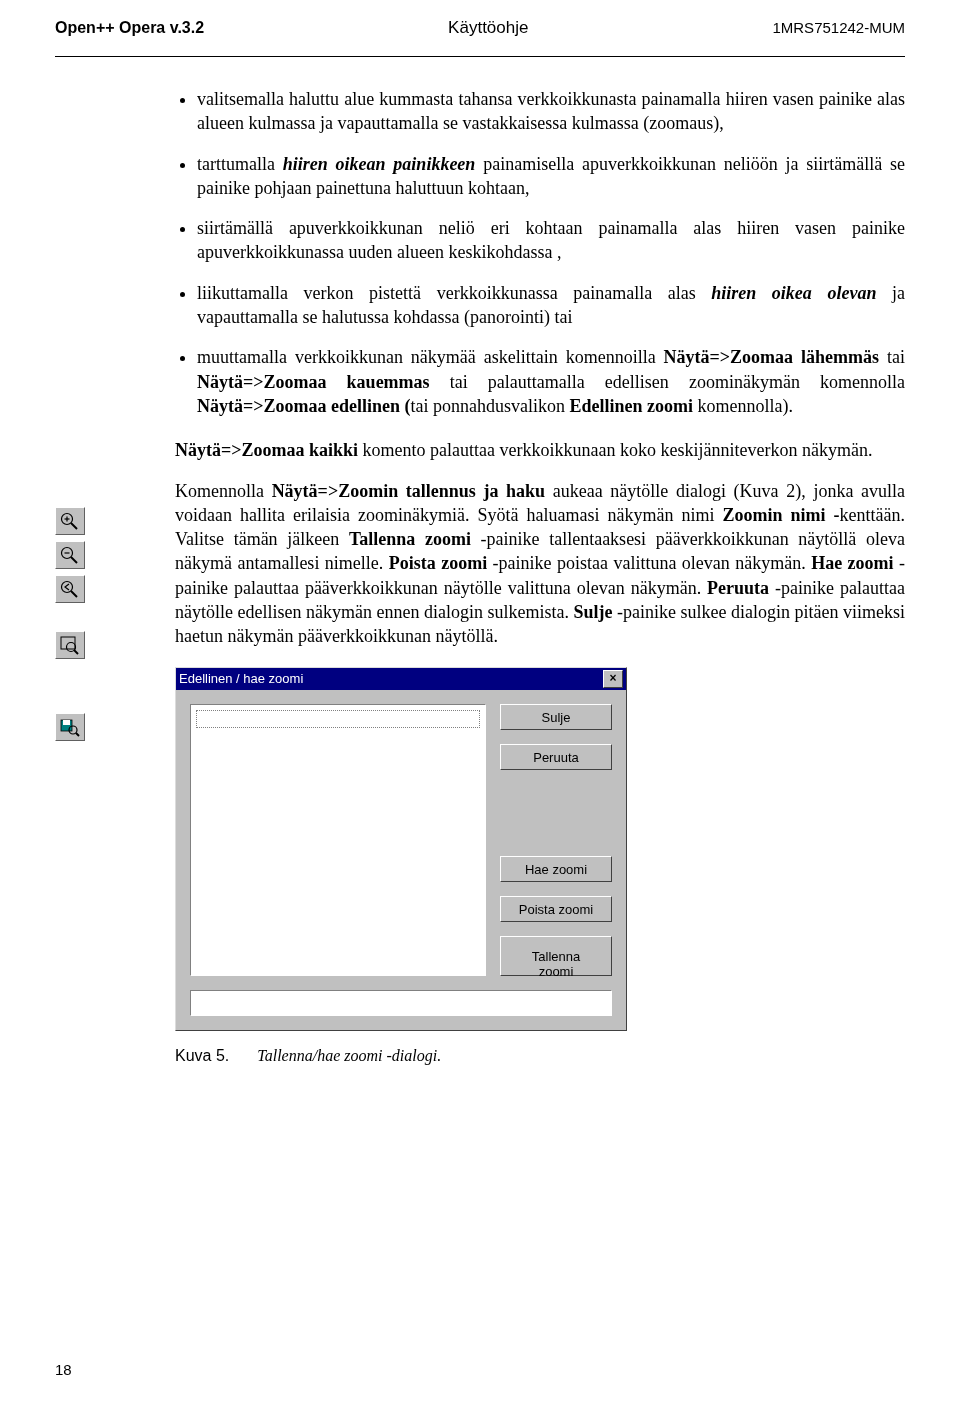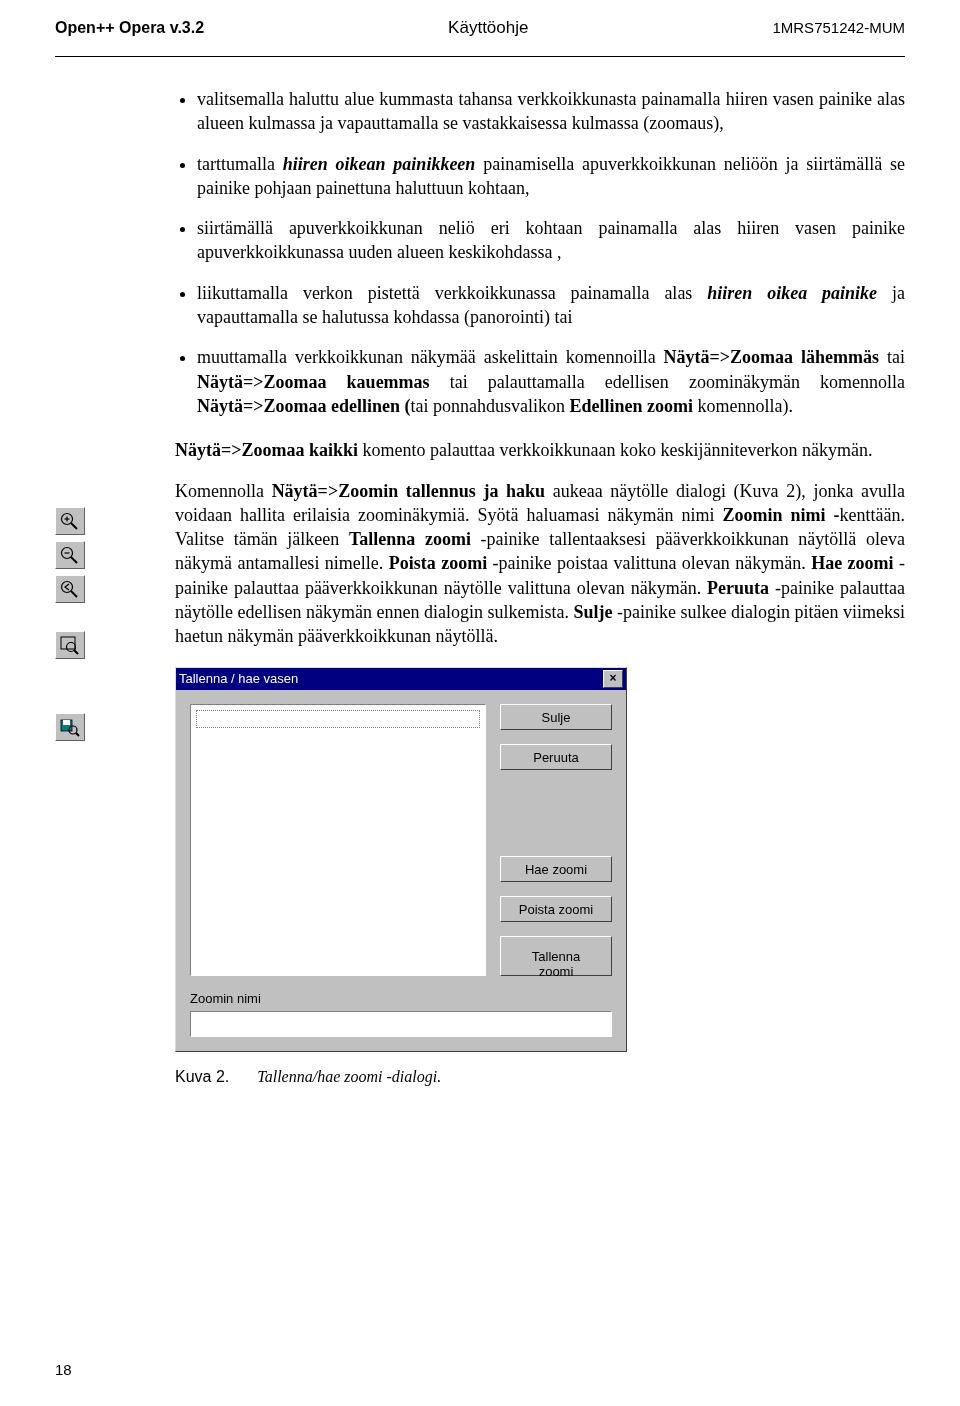--- a/index.html
+++ b/index.html
@@ -275,64 +275,63 @@
         <li>
           <span>valitsemalla haluttu alue kummasta tahansa verkkoikkunasta painamalla hiiren vasen painike alas alueen kulmassa ja vapauttamalla se vastakkaisessa kulmassa (zoomaus),</span>
         </li>
         <li>
           <span>tarttumalla </span><span class="italic">hiiren oikean painikkeen</span><span> painamisella apuverkkoikkunan neliöön ja siirtämällä se painike pohjaan painettuna haluttuun kohtaan,</span>
         </li>
         <li>
           <span>siirtämällä apuverkkoikkunan neliö eri kohtaan painamalla alas hiiren vasen painike apuverkkoikkunassa uuden alueen keskikohdassa ,</span>
         </li>
         <li>
-          <span>liikuttamalla verkon pistettä verkkoikkunassa painamalla alas </span><span class="italic">hiiren oikea painike</span><span> ja vapauttamalla se halutussa kohdassa (panorointi) tai</span>
+          <span>liikuttamalla verkon pistettä verkkoikkunassa painamalla alas </span><span class="italic">hiiren oikea olevan</span><span> ja vapauttamalla se halutussa kohdassa (panorointi) tai</span>
         </li>
         <li>
           <span>muuttamalla verkkoikkunan näkymää askelittain komennoilla </span><span class="bold">Näytä=&gt;Zoomaa lähemmäs</span><span> tai </span><span class="bold">Näytä=&gt;Zoomaa kauemmas</span><span> tai palauttamalla edellisen zoominäkymän komennolla </span><span class="bold">Näytä=&gt;Zoomaa edellinen (</span><span>tai ponnahdusvalikon </span><span class="bold">Edellinen zoomi</span><span> komennolla).</span>
         </li>
       </ul>
 
       <p class="para">
         <span class="bold">Näytä=&gt;Zoomaa kaikki</span><span> komento palauttaa verkkoikkunaan koko keskijänniteverkon näkymän.</span>
       </p>
 
       <p class="para">
         <span>Komennolla </span><span class="bold">Näytä=&gt;Zoomin tallennus ja haku</span><span> aukeaa näytölle dialogi (Kuva 2), jonka avulla voidaan hallita erilaisia zoominäkymiä. Syötä haluamasi näkymän nimi </span><span class="bold">Zoomin nimi -</span><span>kenttään. Valitse tämän jälkeen </span><span class="bold">Tallenna zoomi</span><span> -painike tallentaaksesi pääverkkoikkunan näytöllä oleva näkymä antamallesi nimelle. </span><span class="bold">Poista zoomi</span><span> -painike poistaa valittuna olevan näkymän. </span><span class="bold">Hae zoomi</span><span> -painike palauttaa pääverkkoikkunan näytölle valittuna olevan näkymän. </span><span class="bold">Peruuta</span><span> -painike palauttaa näytölle edellisen näkymän ennen dialogin sulkemista. </span><span class="bold">Sulje</span><span> -painike sulkee dialogin pitäen viimeksi haetun näkymän pääverkkoikkunan näytöllä.</span>
       </p>
 
       <div class="dialog">
         <div class="titlebar">
-          <span>Tallenna / hae vasen</span>
+          <span>Edellinen / hae zoomi</span>
           <div class="closebtn">
             <span>×</span>
           </div>
         </div>
         <div class="body">
           <div class="listbox">
             <div class="focusrect"></div>
           </div>
           <div class="btncol">
             <div class="winbtn">Sulje</div>
             <div class="winbtn">Peruuta</div>
             <div class="spacer"></div>
             <div class="winbtn">Hae zoomi</div>
             <div class="winbtn">Poista zoomi</div>
             <div class="winbtn tall">Tallenna
 zoomi</div>
           </div>
         </div>
         <div class="footer">
-          <div class="label">Zoomin nimi</div>
           <div class="textfield"></div>
         </div>
       </div>
 
       <div class="figcap">
-        <span class="fignum">Kuva 2.</span>
+        <span class="fignum">Kuva 5.</span>
         <span class="figtxt">Tallenna/hae zoomi -dialogi.</span>
       </div>
 
     </div>
   </div>
 
   <div class="pagenum">18</div>
 </div>
 
 </body></html>

